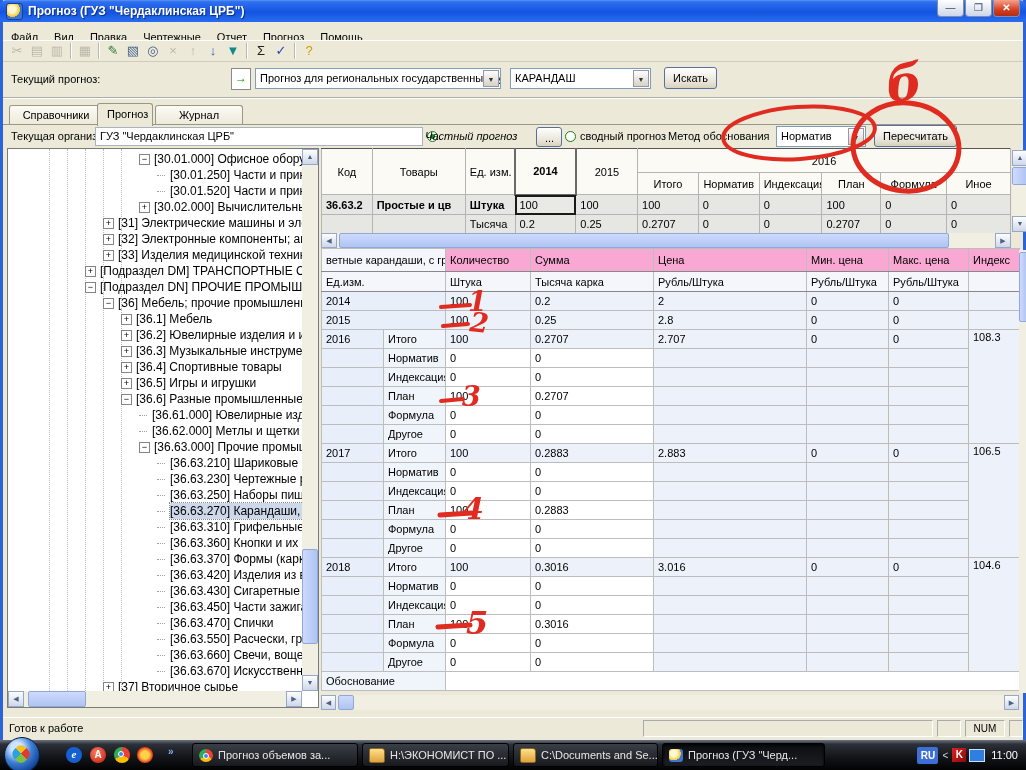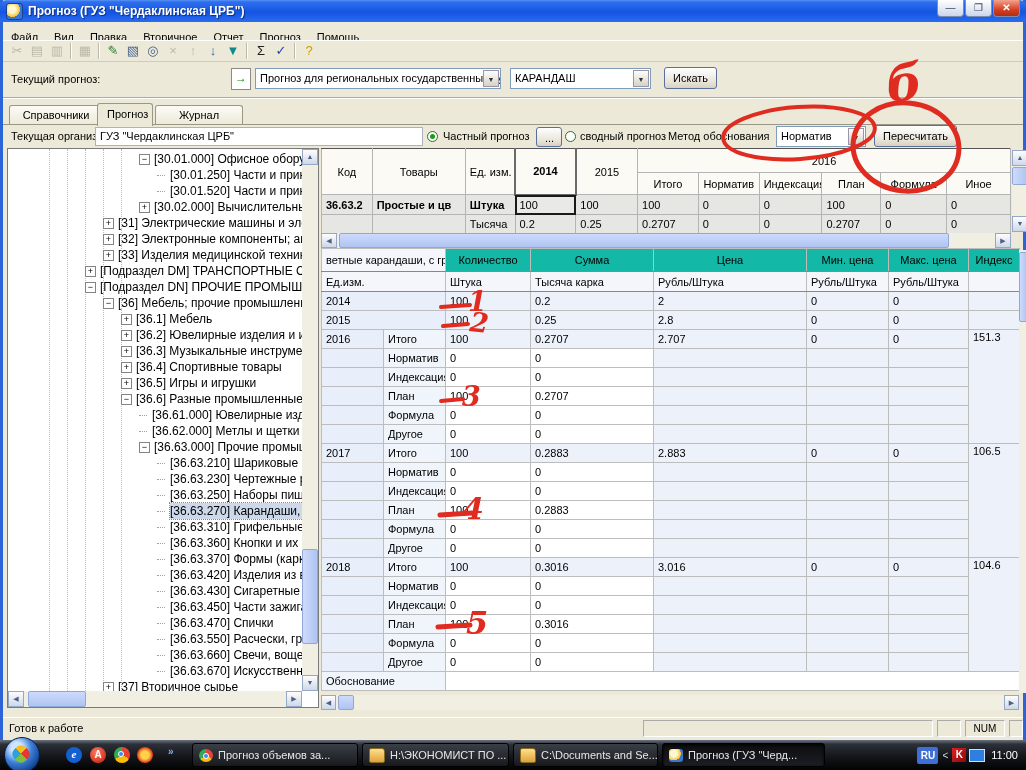--- a/index.html
+++ b/index.html
@@ -53,21 +53,21 @@
   #contentpanel{position:absolute;left:0;top:124px;width:100%;height:592px;background:#ece9d8;
     border-top:1px solid #9a9786;}
   
   #orgrow{position:absolute;left:0;top:126px;width:100%;height:22px;}
   #orglabel{position:absolute;left:8px;top:4px;}
   #orgfield{position:absolute;left:92px;top:1px;width:328px;height:19px;background:#fff;
     border:1px solid #aab2c0;box-sizing:border-box;line-height:17px;padding-left:4px;}
   .radio{position:absolute;top:5px;width:11px;height:11px;border:1px solid #1a7a1a;border-radius:50%;
     background:#fff;box-sizing:border-box;}
   .radio.sel::after{content:"";position:absolute;left:2px;top:2px;width:5px;height:5px;border-radius:50%;background:#1c9a1c;}
-  #radio1{left:424px;} #radio1lab{position:absolute;left:440px;top:4px;}
+  #radio1{left:424px;} #radio1lab{position:absolute;left:422px;top:4px;font-style:italic;}
   #btn-dots{left:533px;top:1px;height:20px;width:26px;}
   #radio2{left:562px;} #radio2lab{position:absolute;left:577px;top:4px;}
   #methodlab{position:absolute;left:665px;top:4px;}
   #combo-method{left:773px;top:126px;width:90px;padding-right:18px;}
   #btn-recalc{left:871px;top:125px;}
   
   #treepanel{position:absolute;left:4px;top:148px;width:312px;height:560px;background:#fff;
     border:1px solid #7a7a7a;box-sizing:border-box;overflow:hidden;}
   #treeitems{position:absolute;left:0;top:2px;right:16px;bottom:16px;overflow:hidden;z-index:1;}
   .guide{position:absolute;top:0;bottom:16px;width:0;border-left:1px dotted #bcbcbc;z-index:0;}
@@ -91,21 +91,21 @@
   #toptable th{background:#fbfaf4;text-align:center;}
   #toptable td{background:#e6e6e2;}
   #toptable .bold{font-weight:bold;}
   #toptable th.y2014{font-weight:bold;border:2px solid #6a6a6a;}
   #toptable td.focus{outline:2px solid #1a1a1a;outline-offset:-2px;background:#e9e9e5;}
   #toptable{border:1px solid #555;}
   #toptable tr.hdr1 th{border-top:1px solid #555;}
   #detailtable{position:absolute;left:318px;top:248px;width:698px;border:1px solid #555;}
   #detailtable td,#detailtable th{border:1px solid #bdbdbd;font-size:11px;font-weight:normal;
     padding:1px 4px;white-space:nowrap;overflow:hidden;text-align:left;box-sizing:border-box;height:19px;}
-  #detailtable th{background:#14b8a6;text-align:center;border-bottom:1px solid #888;}
+  #detailtable th{background:#f9a8d4;border-bottom:1px solid #888;}
   #detailtable th.l{text-align:left;background:#f4f6fb;}
   #detailtable td.b{background:#edf2fa;}
   #detailtable td.yr{background:#e9effa;}
   #detailtable td.lb{background:#f0f4fb;}
   #detailtable td.w{background:#fff;}
   #detailtable td.ix{background:#edf2fa;vertical-align:top;}
   
   #statusbar{position:absolute;left:0;bottom:0;width:100%;height:22px;background:#ece9d8;
     border-top:1px solid #fff;}
   #statustext{position:absolute;left:6px;top:4px;}
@@ -152,21 +152,21 @@
         <span class="wbtn">—</span>
         <span class="wbtn">❐</span>
         <span class="wbtn close">✕</span>
       </span>
     </div>
 
     <div id="menubar">
         <span class="menuitem">Файл</span>
         <span class="menuitem">Вид</span>
         <span class="menuitem">Правка</span>
-        <span class="menuitem">Вторичное</span>
+        <span class="menuitem">Чертежные</span>
         <span class="menuitem">Отчет</span>
         <span class="menuitem">Прогноз</span>
         <span class="menuitem">Помощь</span>
       </div>
 
     <div id="toolbar">
         <span class="ticon dis">✂</span>
         <span class="ticon dis">▤</span>
         <span class="ticon dis">▥</span>
         <span class="tsep"></span>
@@ -501,21 +501,21 @@
             <td class="b"></td>
           </tr>
           <tr>
             <td class="yr">2016</td>
             <td class="lb">Итого</td>
             <td class="b">100</td>
             <td class="b">0.2707</td>
             <td class="b">2.707</td>
             <td class="b">0</td>
             <td class="b">0</td>
-            <td rowspan="6" class="ix">151.3</td>
+            <td rowspan="6" class="ix">108.3</td>
           </tr>
           <tr>
             <td class="yr"></td>
             <td class="lb">Норматив</td>
             <td class="w">0</td>
             <td class="w">0</td>
             <td class="b"></td>
             <td class="b"></td>
             <td class="b"></td>
           </tr>

